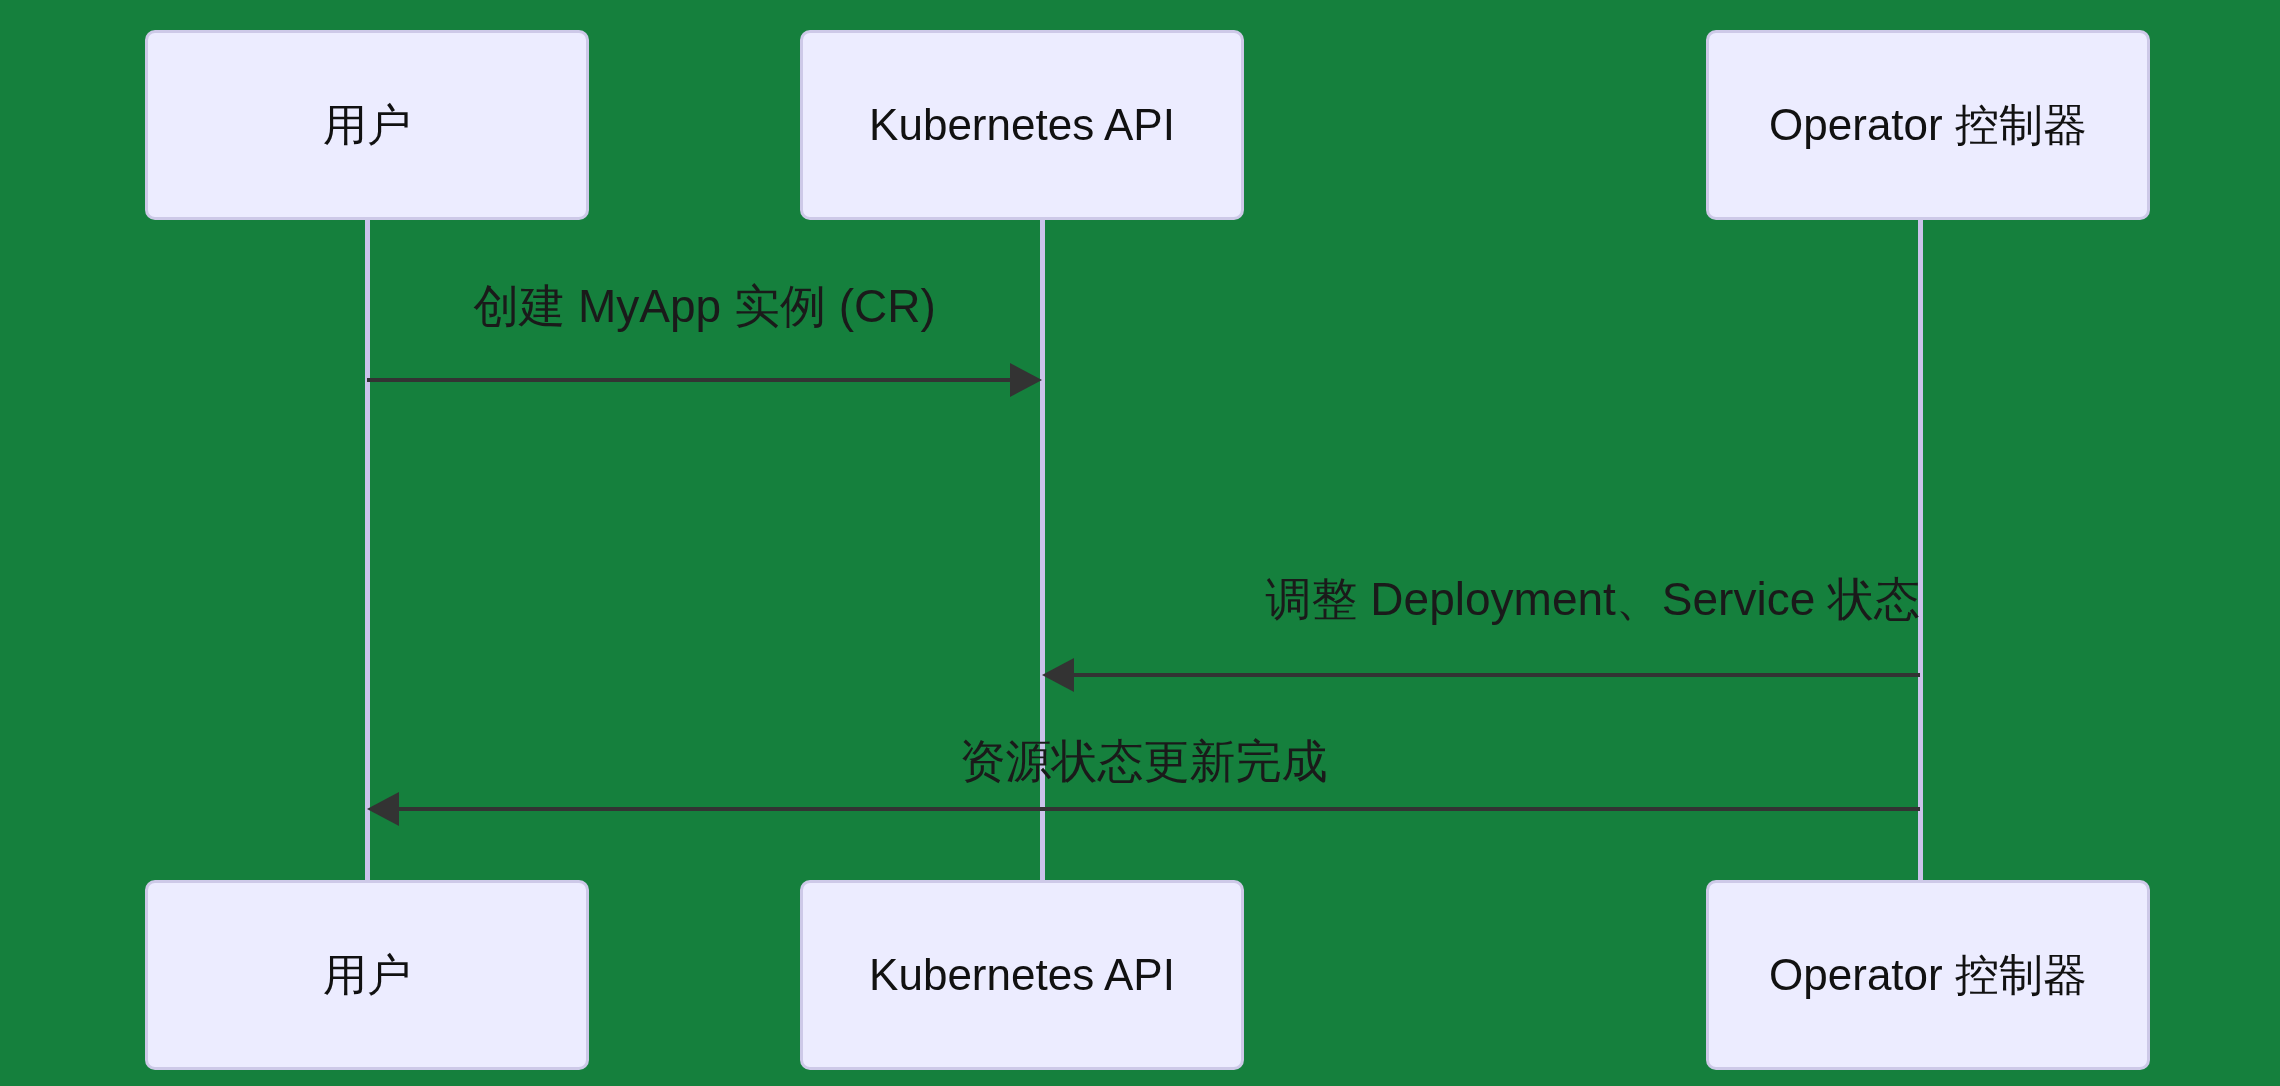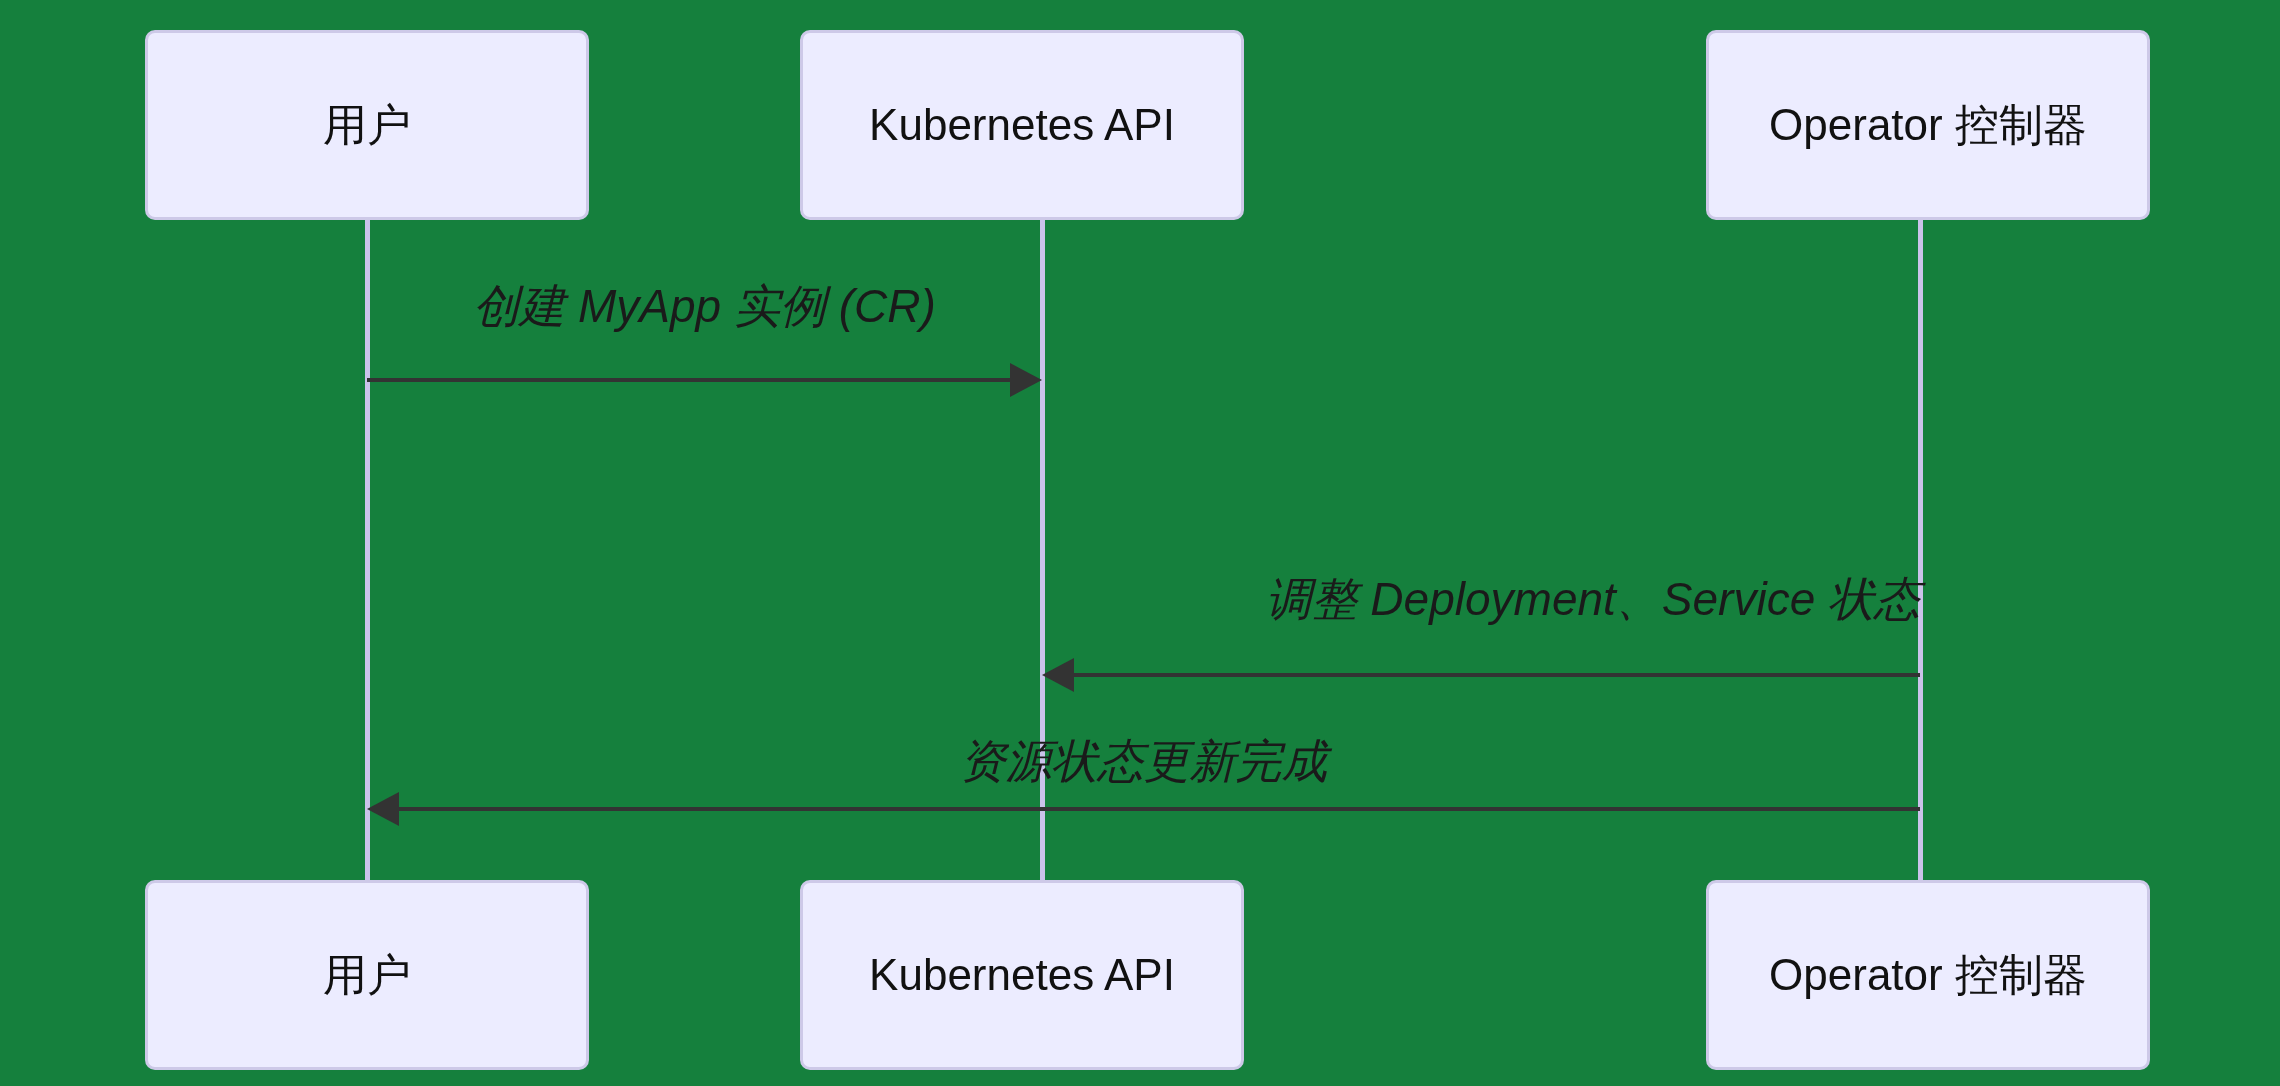--- a/index.html
+++ b/index.html
@@ -33,21 +33,20 @@
     z-index: 2;
   }
   .actor-box .actor-label {
     font-size: 44px;
     color: #111111;
     white-space: nowrap;
   }
   .message {
     position: absolute;
     z-index: 3;
-    font-style: italic;
   }
   .msg-label {
     position: absolute;
     left: 0;
     right: 0;
     text-align: center;
     font-size: 46px;
     line-height: 58px;
     color: #1a1a1a;
     white-space: nowrap;

